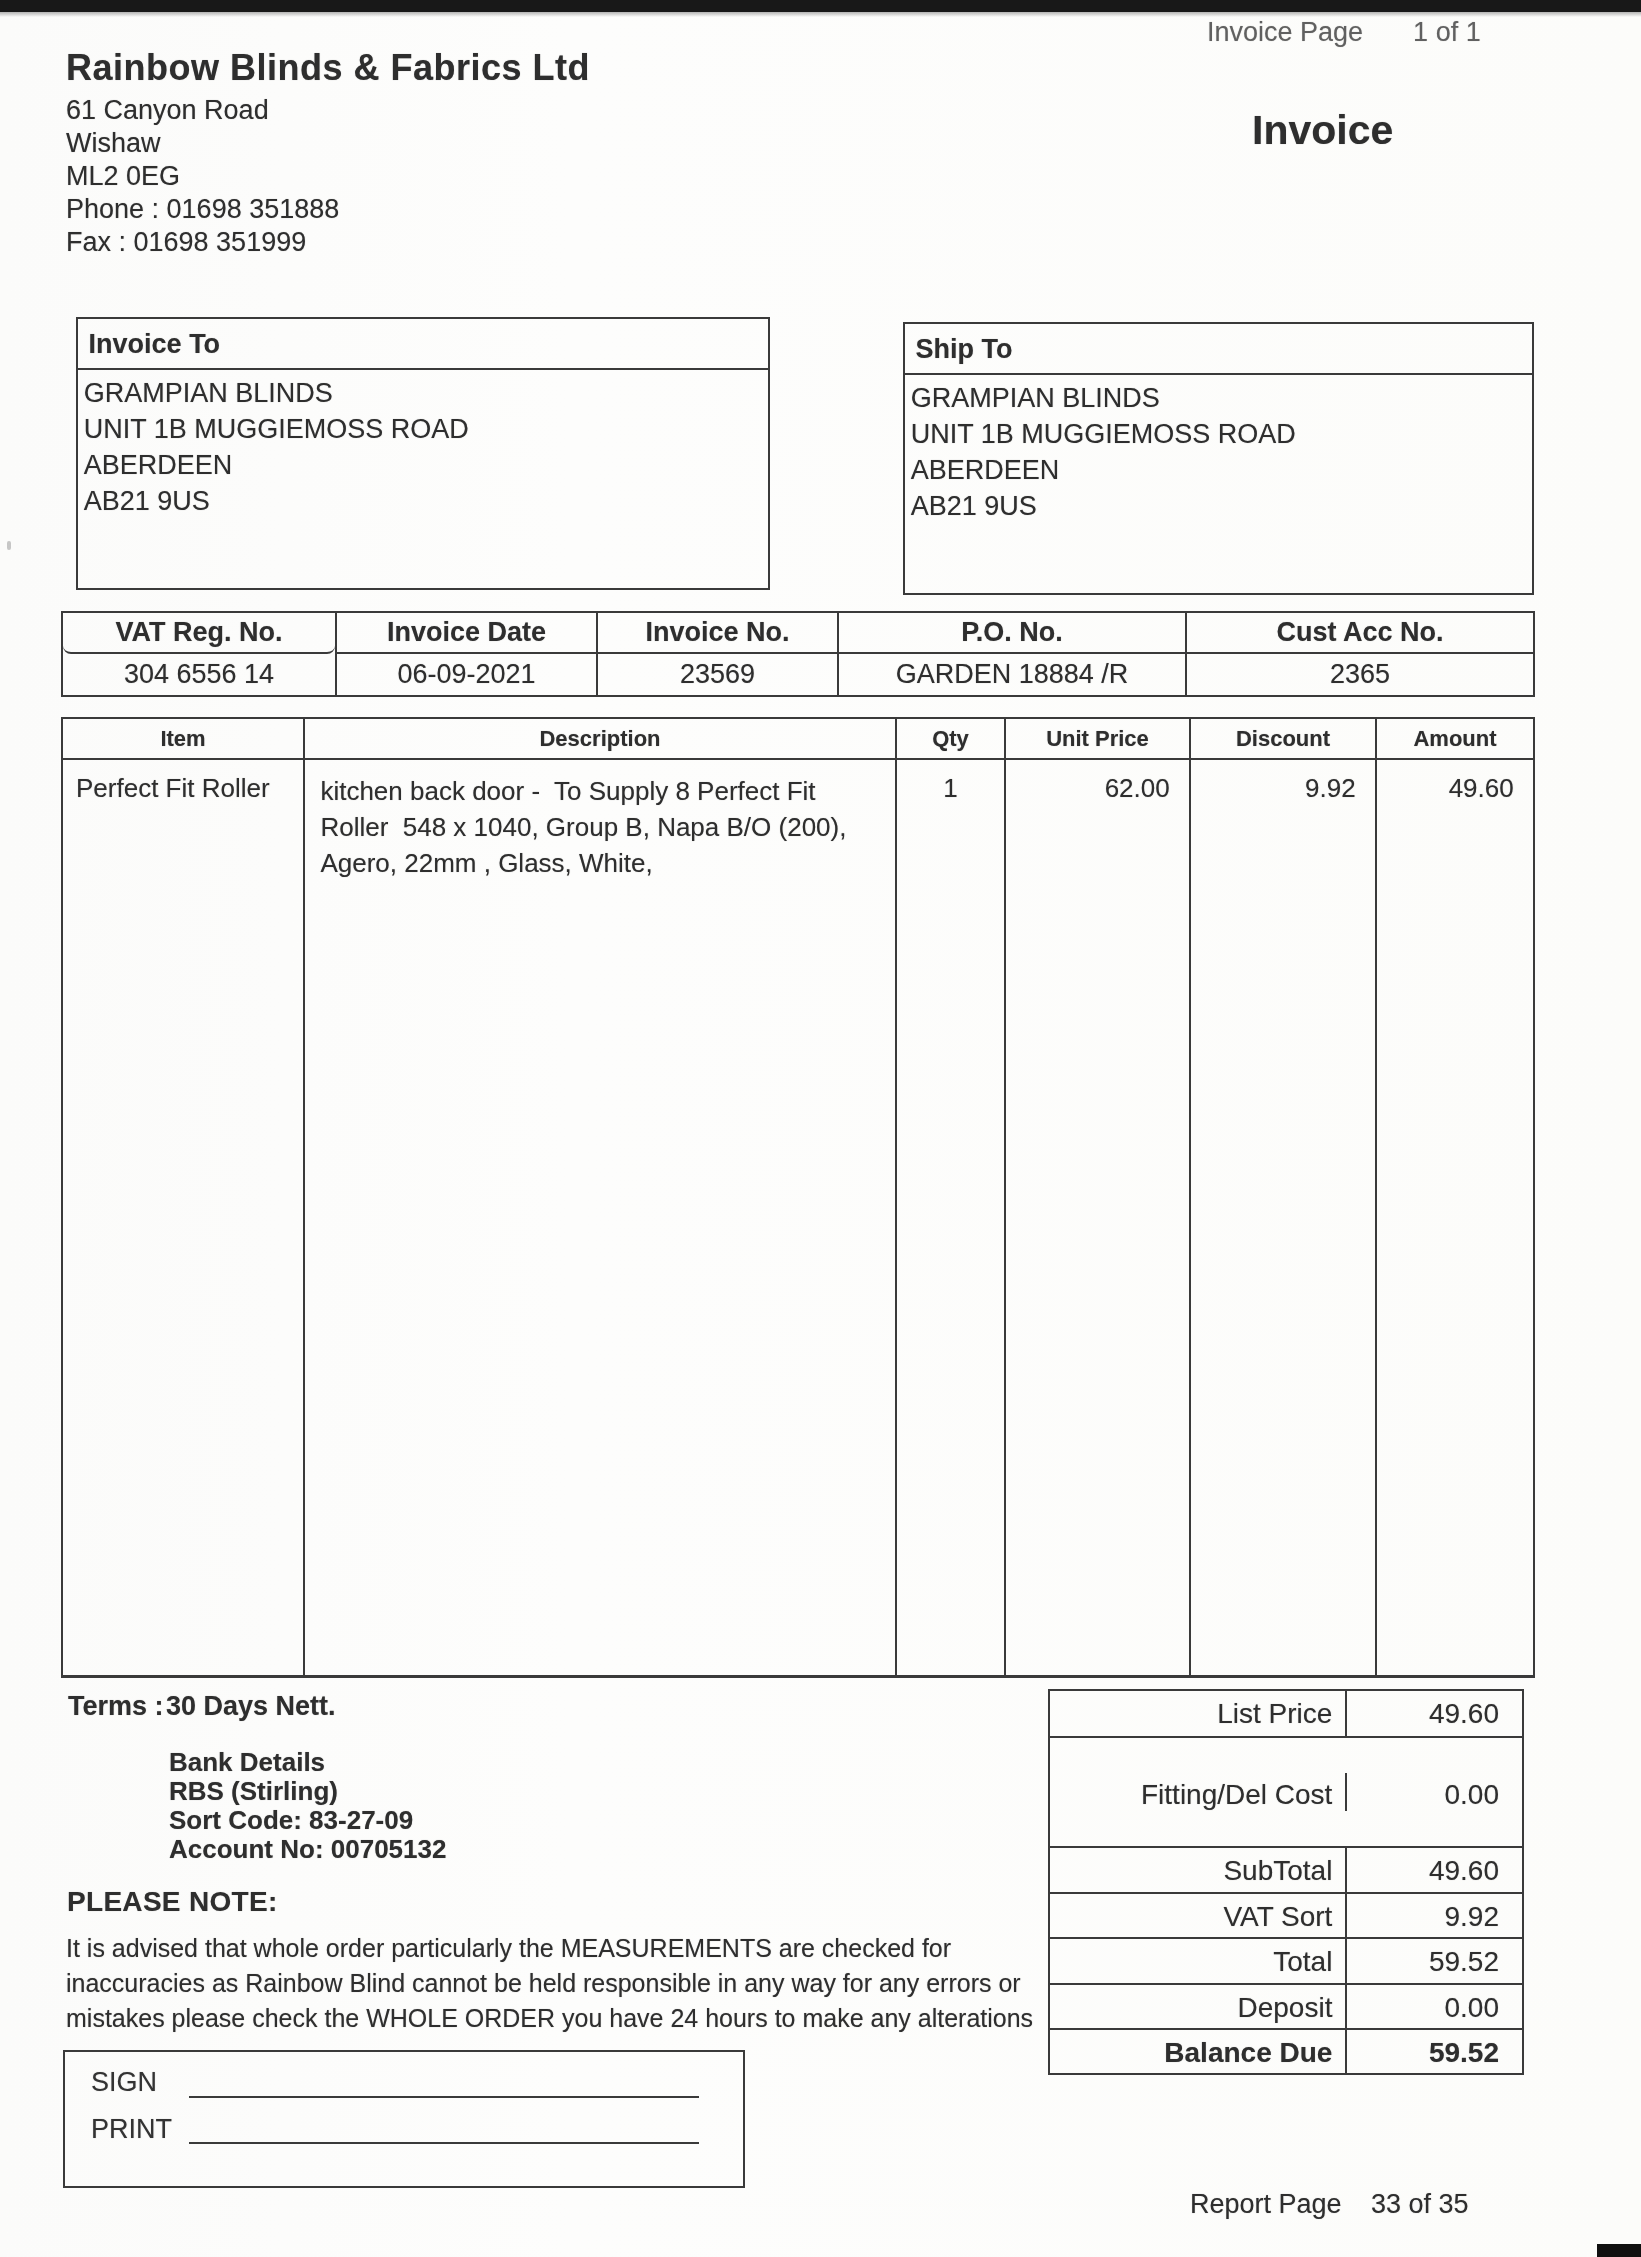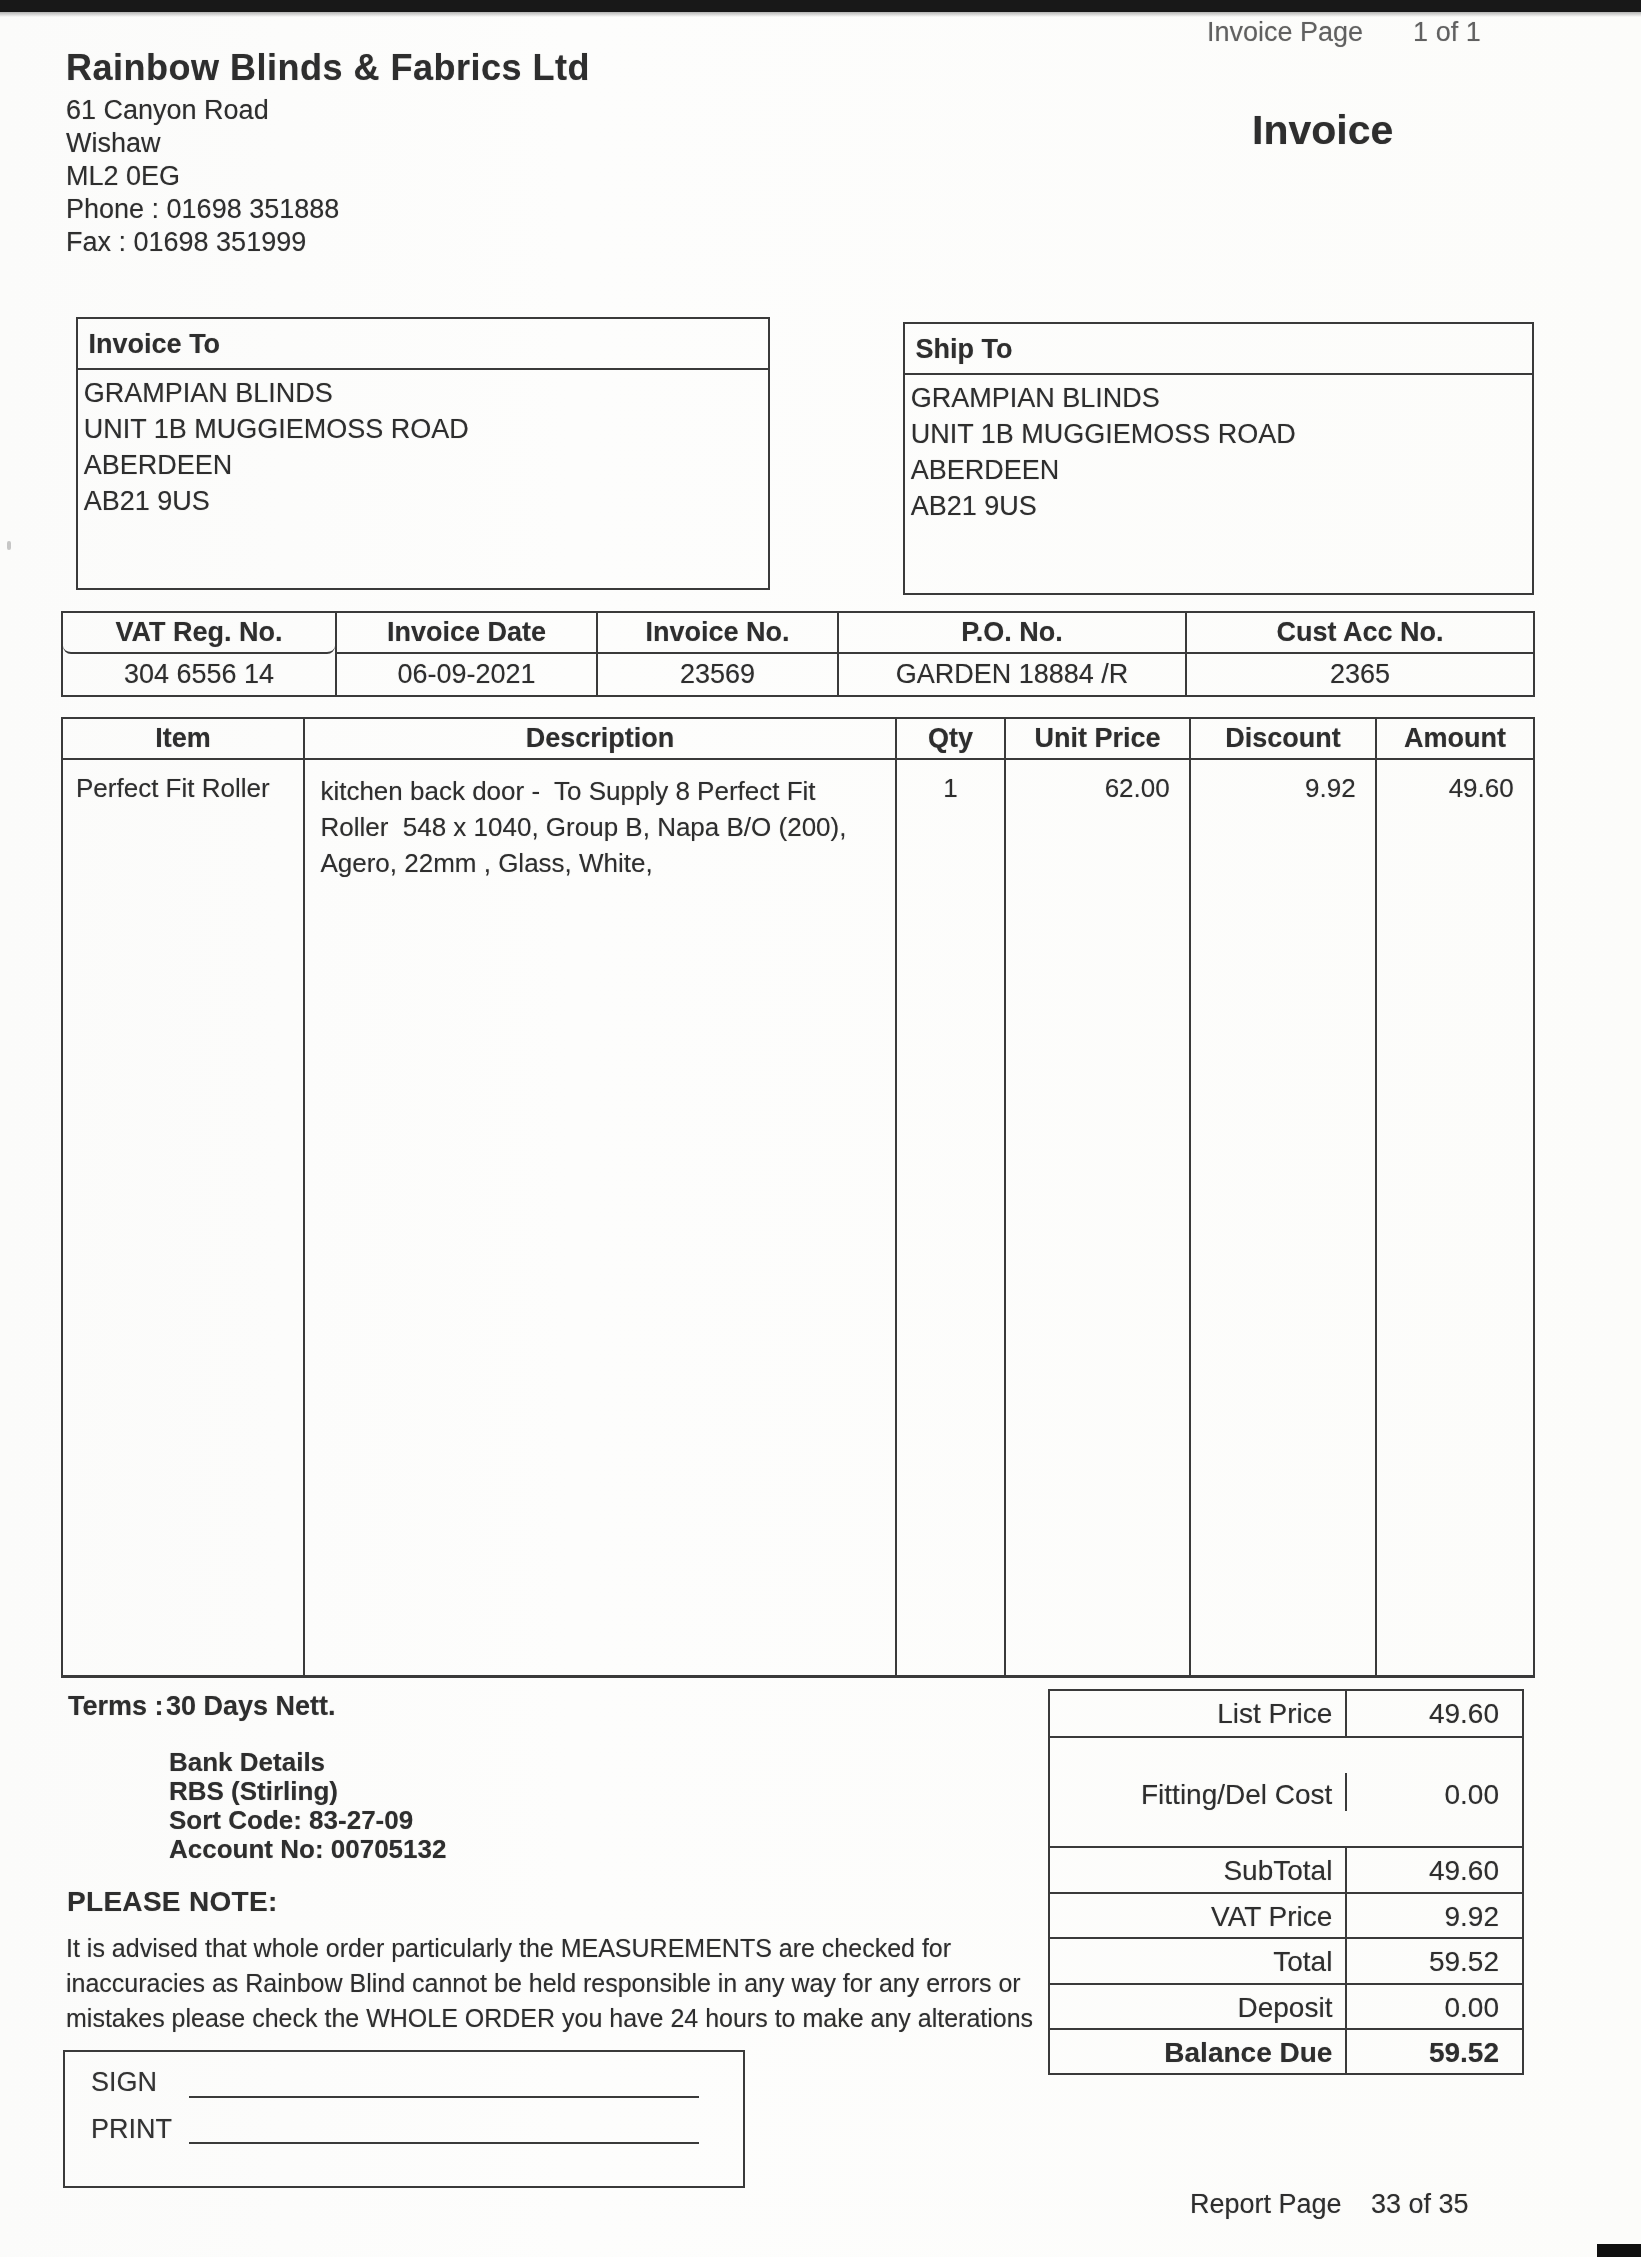--- a/index.html
+++ b/index.html
@@ -44,21 +44,21 @@
   .meta .mh{height:39px;font-weight:bold;border-bottom:2.4px solid #3a3a3a;}
   .meta .mv{height:41px;}
 
   
   .items{position:absolute;left:61px;top:717px;width:1470px;border:2.4px solid #3a3a3a;
     border-bottom-width:3.9px;}
   .irow{display:grid;grid-template-columns:240px 592px 109px 185px 186px 1fr;}
   .irow>div{border-left:2.4px solid #3a3a3a;}
   .irow>div:first-child{border-left:none;}
   .ihead>div{height:39px;display:flex;align-items:center;justify-content:center;
-    font-weight:bold;font-size:27px;border-bottom:2.4px solid #3a3a3a;}
+    font-weight:bold;font-size:22px;border-bottom:2.4px solid #3a3a3a;}
   .ibody>div{height:915px;font-size:26px;padding-top:12.6px;box-sizing:border-box;}
   .cell-item{padding-left:13px;}
   .cell-desc{padding-left:15.4px;line-height:36px;}
   .cell-desc div{white-space:pre;}
   .cell-qty{text-align:center;}
   .cell-num{text-align:right;padding-right:19.3px;}
 
   
   .terms-label{left:68px;top:1690px;font-size:27px;}
   .terms-value{left:166px;top:1690px;font-size:27px;}
@@ -182,21 +182,21 @@
     </div>
     <div class="trow h143">
       <div class="lbl">Fitting/Del Cost</div>
       <div class="val">0.00</div>
     </div>
     <div class="trow h48">
       <div class="lbl">SubTotal</div>
       <div class="val">49.60</div>
     </div>
     <div class="trow h47">
-      <div class="lbl">VAT Price</div>
+      <div class="lbl">VAT Sort</div>
       <div class="val">9.92</div>
     </div>
     <div class="trow h48">
       <div class="lbl">Total</div>
       <div class="val">59.52</div>
     </div>
     <div class="trow h47">
       <div class="lbl">Deposit</div>
       <div class="val">0.00</div>
     </div>

